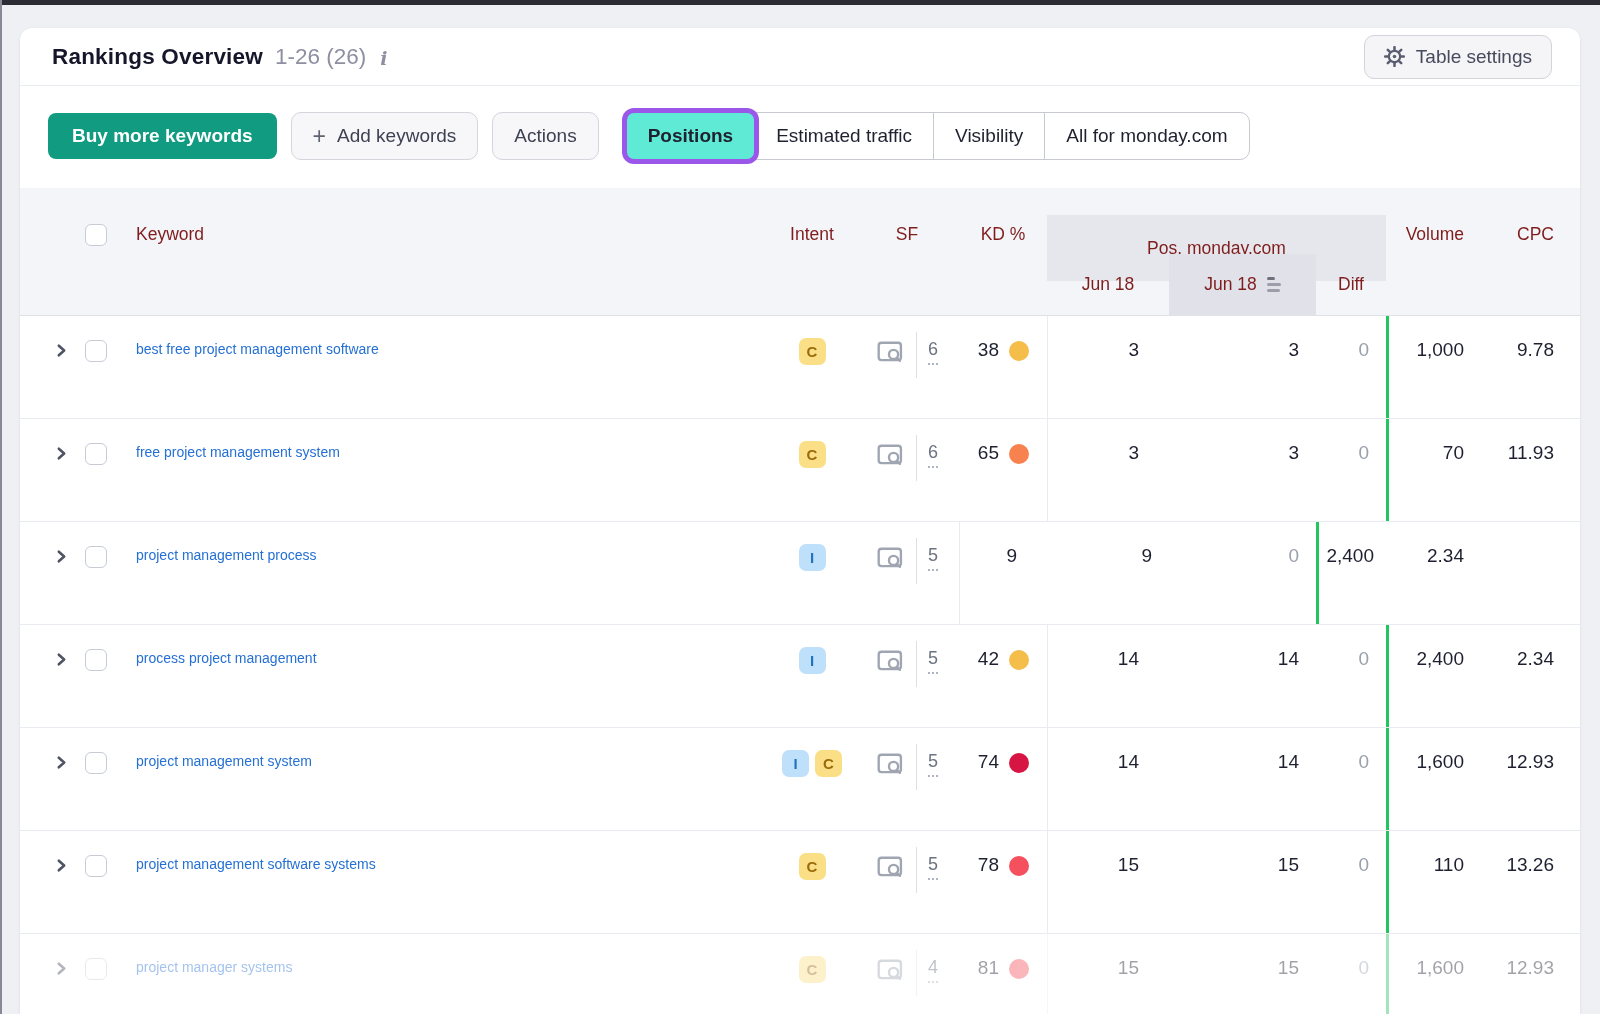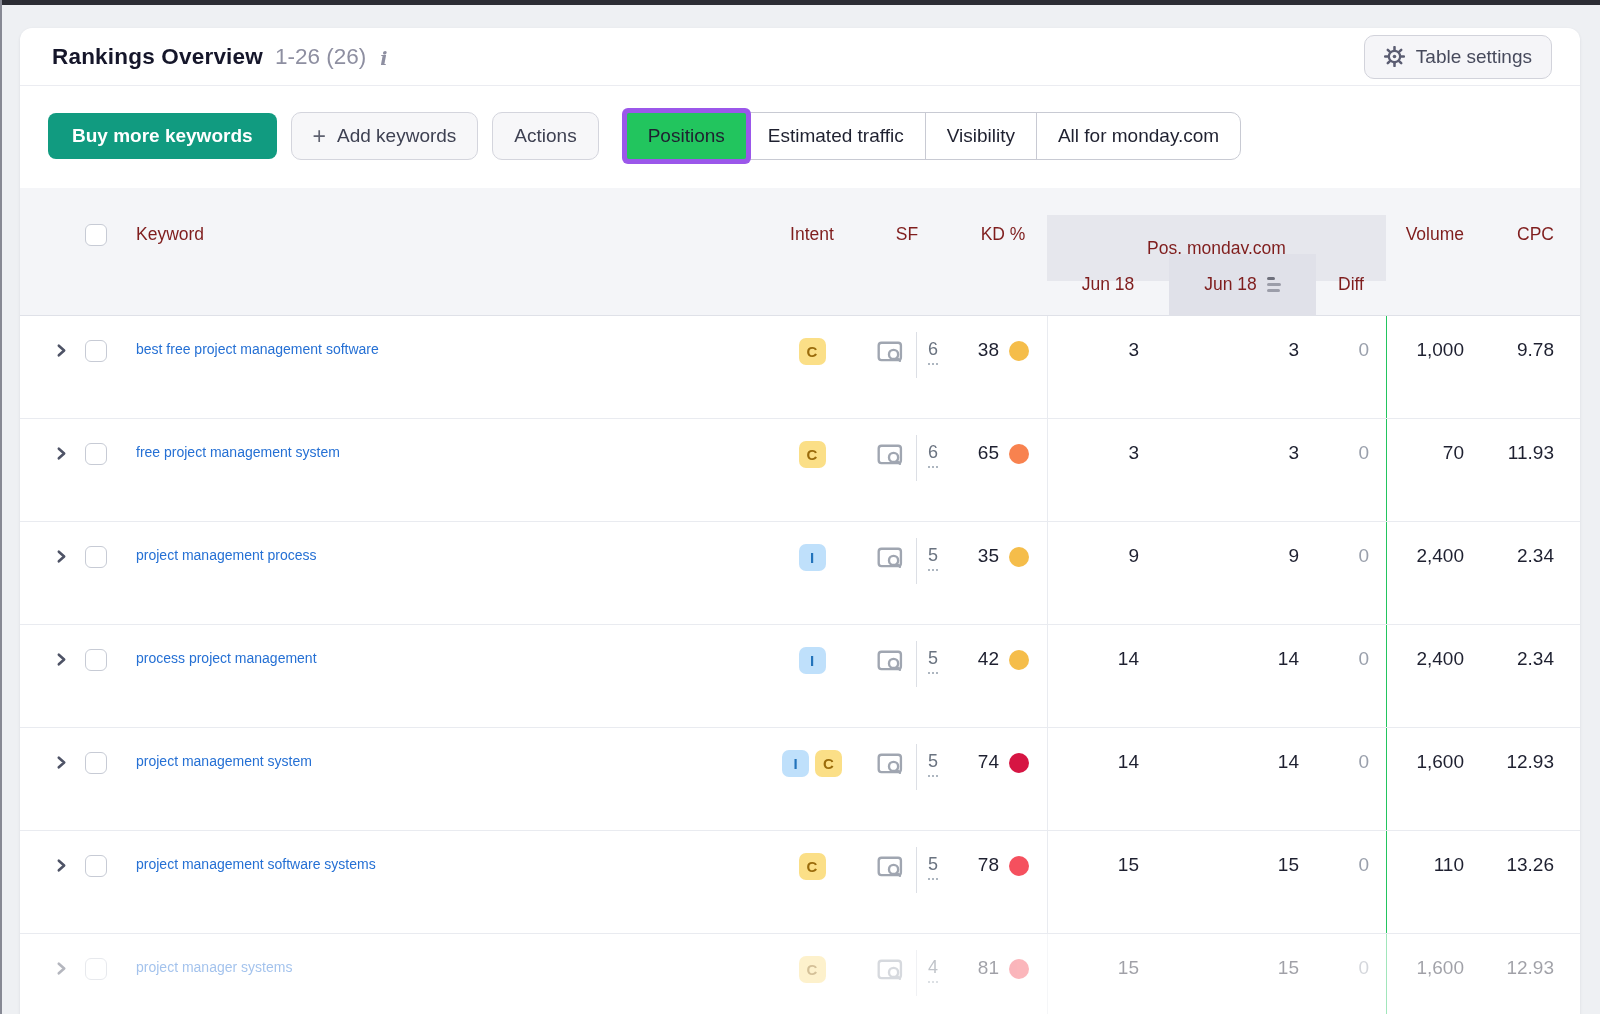--- a/index.html
+++ b/index.html
@@ -34,22 +34,22 @@
     border-radius:8px; font-size:19px; font-weight:700; cursor:pointer;}
   .btn-gray{height:48px; padding:0 21px; background:#f7f7f9; border:1px solid #d4d5dd;
     border-radius:10px; font-size:19px; color:#3e4152; cursor:pointer;
     display:inline-flex; align-items:center; margin-left:14px;}
   .plus{font-size:23px; color:#5f6270; margin-right:11px; font-weight:400; line-height:1;}
   .tabgroup{display:inline-flex; margin-left:27px; background:#fff;
     border:1px solid #c8cad3; border-radius:10px; height:48px; align-items:stretch;}
   .tab{display:flex; align-items:center; padding:0 21px; font-size:19px; color:#1f2130;
     cursor:pointer; white-space:nowrap;}
   .tab + .tab{border-left:1px solid #c8cad3;}
-  .tab.selected{background:#22c55e; box-shadow:0 0 0 5px #9b57ea; border-radius:2px;
-    position:relative; z-index:2;}
+  .tab.selected{background:#5eead4; box-shadow:0 0 0 5px #9b57ea; border-radius:7px;
+    position:relative; z-index:2;font-weight:bold;}
 
   
   :root{ --cols:26px 44px 1fr 86px 104px 88px 122px 147px 70px 90px 90px; }
   .thead{margin-top:28px; background:#f4f5f8; border-bottom:1px solid #dfe1e8;}
   .hrow1,.hrow2{display:grid; grid-template-columns:var(--cols); padding:0 14px 0 28px;}
   .hrow1{height:66px; align-items:center;}
   .hrow2{height:61px; align-items:center;}
   .hlabel{font-size:17.5px; color:#7f1d1d;}
   .h-keyword{padding-left:18px;}
   .h-center{text-align:center;}
@@ -88,21 +88,21 @@
   .sf-div{width:1px; height:46px; background:#dcdfe5; margin:-6px 11px 0 11px;}
   .sf-num{font-size:18px; color:#6a7380; border-bottom:2px dotted #adb6c0;
     padding-bottom:3px; margin-top:1px; cursor:pointer;}
   .c-kd{display:flex; justify-content:flex-end; align-items:flex-start; padding:23px 18px 0 0;}
   .kd-num{font-size:19px; color:#1e2030;}
   .dot{width:20px; height:20px; border-radius:50%; margin-left:10px; margin-top:2px;}
   .num{font-size:19px; color:#1e2030; text-align:right;}
   .c-pos1{padding-right:30px; border-left:1px solid #e9ebf0;}
   .c-pos2{padding-right:17px;}
   .c-diff{padding-right:17px; color:#9aa0ac;}
-  .c-vol{padding-right:12px; border-left:1px solid #22c55e;}
+  .c-vol{padding-right:12px; border-left:3px solid #22c55e;}
   .c-cpc{padding-right:12px;}
 </style>
 </head>
 <body>
 
 <div class="edge-top"></div>
 <div class="edge-left"></div>
 
 <div class="card">
 
@@ -254,24 +254,20 @@
         </div>
       <div class="c-sf">
         <span class="serp-ico"><svg width="29" height="25" viewBox="0 0 20 18">
               <rect x="1.5" y="2" width="16" height="12.5" rx="2" fill="none" stroke="#a0a6b1" stroke-width="1.7"></rect>
               <circle cx="12.2" cy="10.4" r="3.3" fill="#fff" stroke="#a0a6b1" stroke-width="1.7"></circle>
               <line x1="14.6" y1="12.8" x2="16.8" y2="15" stroke="#a0a6b1" stroke-width="1.7" stroke-linecap="round"></line>
             </svg></span>
         <span class="sf-div"></span>
         <span class="sf-num">5</span>
       </div>
-      <div class="c-kd">
-          <span class="kd-num">35</span>
-          <span class="dot" style="background: rgb(245, 189, 74);"></span>
-        </div>
       <div class="cell num c-pos1">9</div>
       <div class="cell num c-pos2">9</div>
       <div class="cell num c-diff">0</div>
       <div class="cell num c-vol">2,400</div>
       <div class="cell num c-cpc">2.34</div>
     </div>
 
     <div class="row">
       <div class="c-chevron"><svg width="15" height="15" viewBox="0 0 14 14">
             <path d="M4.5 2.5 L9.5 7 L4.5 11.5" fill="none" stroke="#4e5366" stroke-width="2.4" stroke-linecap="round" stroke-linejoin="round"></path>

